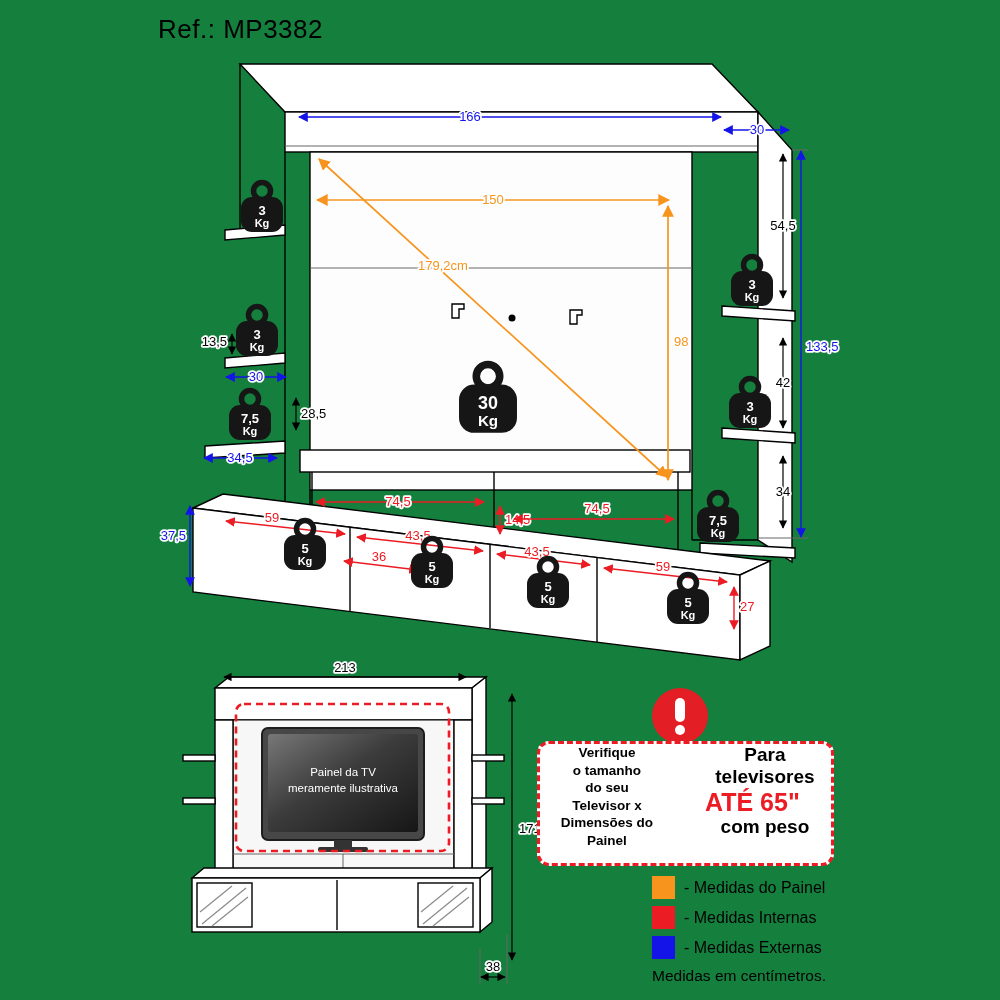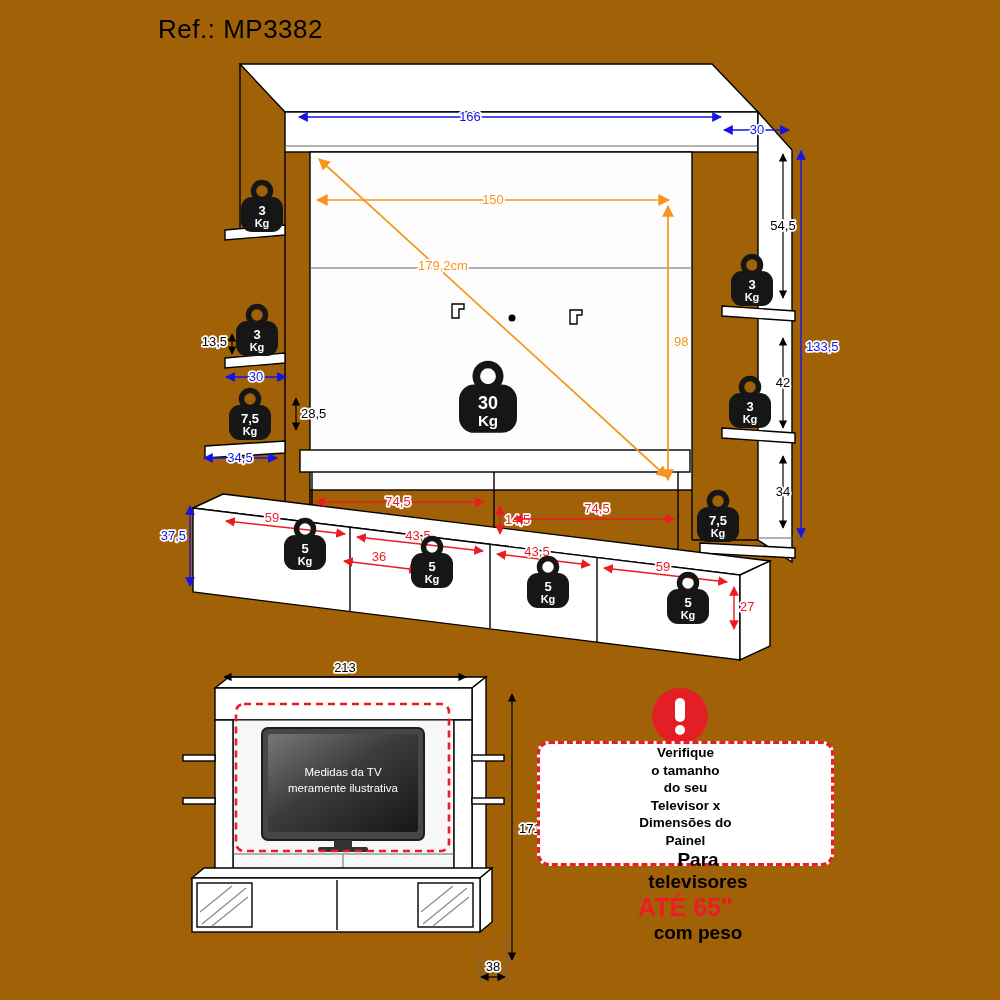--- a/index.html
+++ b/index.html
@@ -1,17 +1,17 @@
 <!DOCTYPE html>
 <html><head>
 <meta charset="utf-8">
 <style>
   * { margin:0; padding:0; box-sizing:border-box; }
   html,body { background:#fff; font-family:"Liberation Sans", sans-serif; }
-  .page { position:relative; width:1000px; height:1000px; background:#a16207; overflow:hidden; }
+  .page { position:relative; width:1000px; height:1000px; background:#15803d; overflow:hidden; }
   .title { position:absolute; left:158px; top:14px; font-size:26px; color:#000; letter-spacing:.5px; }
 
   svg.blueprint { position:absolute; left:0; top:0; }
   svg text { font-family:"Liberation Sans", sans-serif; font-size:13px;
              paint-order:stroke; stroke:#fff; stroke-width:3.5px; stroke-linejoin:round;
              text-anchor:middle; }
   .as { text-anchor:start; } .ae { text-anchor:end; }
   .tE{fill:#1414E8;} .tI{fill:#EC1C24;} .tP{fill:#F7941D;} .tK{fill:#000;}
   .s  { stroke:#000; stroke-width:1.4; fill:none; }
   .sf { stroke:#000; stroke-width:1.4; fill:#fff; }
@@ -24,21 +24,21 @@
   .kb-body{fill:#161616;} .kb-ring{fill:none;stroke:#161616;stroke-width:5.5;}
   .kb-v,.kb-u{fill:#fff;stroke:none;font-weight:bold;font-size:13px;}
   .kb-u{font-size:11px;}
   .tv-frame{fill:#474747;stroke:#1d1d1d;stroke-width:2;}
   .tv-stand{fill:#333;stroke:none;}
 
   .caption { position:absolute; left:268px; top:764px; width:150px; text-align:center;
              color:#fff; font-size:11.5px; line-height:1.4; white-space:pre-line; }
   .warnicon { position:absolute; left:650px; top:686px; width:60px; height:60px; }
   .warnbox { position:absolute; left:537px; top:741px; width:297px; height:125px;
-             border:3px dashed #EC1C24; border-radius:12px; display:flex; align-items:center; background:#fff;flex-direction:column; }
+             border:3px dashed #EC1C24; border-radius:12px; display:flex; align-items:flex-start; background:#fff; }
   .warn-left { width:46%; text-align:center; font-size:13.5px; font-weight:bold;
                white-space:pre-line; line-height:1.3; color:#000; }
   .warn-right { width:54%; text-align:center; font-weight:bold; line-height:1.15; }
   .wl1,.wl3 { font-size:19px; color:#000;margin-left:25px; }
   .wl2,.wl4 { font-size:25px; color:#EC1C24; }
   .legend { position:absolute; left:652px; top:876px; }
   .legend-row { display:flex; align-items:center; margin-bottom:7px; }
   .swatch { width:23px; height:23px; margin-right:9px; }
   .legend-label { font-size:16px; color:#000; }
   .legend-footer { font-size:15.5px; color:#000; margin-top:8px; }
@@ -317,21 +317,21 @@
     <g>
       <line class="K" x1="512" y1="694" x2="512" y2="960" marker-start="url(#mK)" marker-end="url(#mK)"></line>
       <text class="tK as" x="519" y="833">171</text>
     </g>
     <g>
       <line class="K" x1="481" y1="977" x2="505" y2="977" marker-start="url(#mK)" marker-end="url(#mK)"></line>
       <text class="tK" x="493" y="971">38</text>
     </g>
   </svg>
 
-  <div class="caption">Medidas da TV
+  <div class="caption">Painel da TV
 meramente ilustrativa</div>
 
   <svg class="warnicon" viewBox="0 0 60 60">
     <circle cx="30" cy="30" r="28" fill="#E31E24"></circle>
     <rect x="25" y="12" width="10" height="24" rx="5" fill="#fff"></rect>
     <circle cx="30" cy="44" r="5" fill="#fff"></circle>
   </svg>
 
   <div class="warnbox">
     <div class="warn-left">Verifique
@@ -339,14 +339,29 @@
 do seu
 Televisor x
 Dimensões do Painel</div>
     <div class="warn-right">
       <div class="wl1">Para televisores</div>
       <div class="wl2">ATÉ 65"</div>
       <div class="wl3">com peso</div>
     </div>
   </div>
 
+  <div class="legend">
+    <div class="legend-row">
+      <div class="swatch" style="background: rgb(247, 148, 29);"></div>
+      <div class="legend-label">- Medidas do Painel</div>
+    </div>
+    <div class="legend-row">
+      <div class="swatch" style="background: rgb(236, 28, 36);"></div>
+      <div class="legend-label">- Medidas Internas</div>
+    </div>
+    <div class="legend-row">
+      <div class="swatch" style="background: rgb(20, 20, 232);"></div>
+      <div class="legend-label">- Medidas Externas</div>
+    </div>
+    <div class="legend-footer">Medidas em centímetros.</div>
+  </div>
 
 </div>
 
 </body></html>

